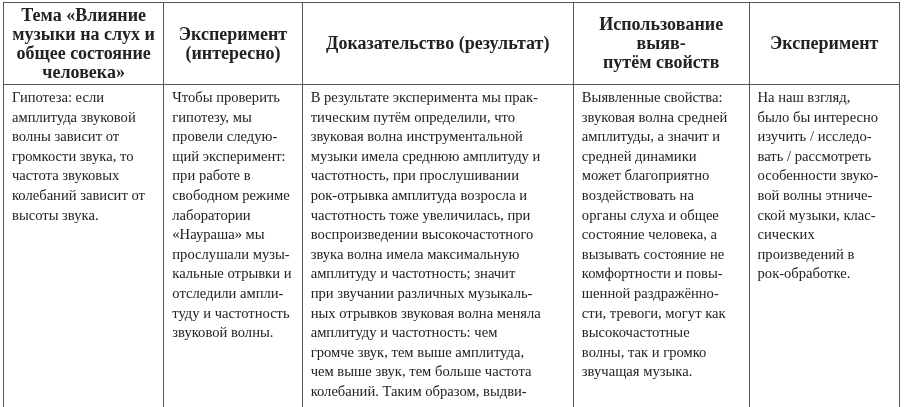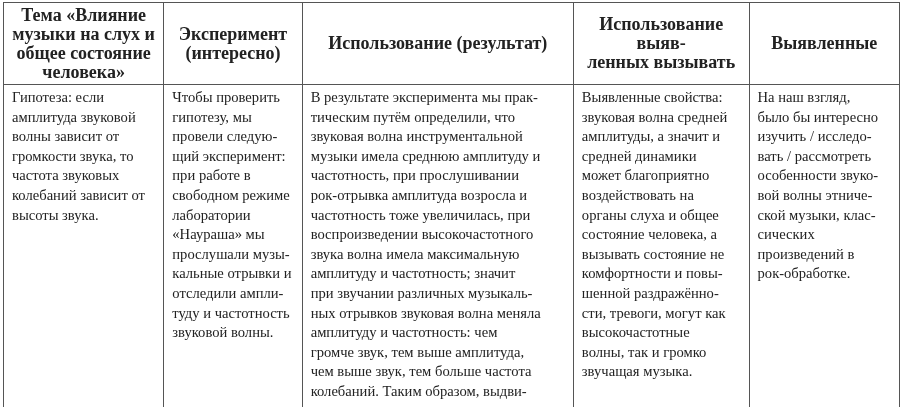--- a/index.html
+++ b/index.html
@@ -57,24 +57,24 @@
     <col class="col1">
     <col class="col2">
     <col class="col3">
     <col class="col4">
     <col class="col5">
   </colgroup>
   <thead>
     <tr>
       <th>Тема «Влияние музыки на слух и общее состояние человека»</th>
       <th>Эксперимент (интересно)</th>
-      <th>Использование (результат)</th>
+      <th>Доказательство (результат)</th>
       <th>Использование выяв-
-ленных вызывать</th>
-      <th>Выявленные</th>
+путём свойств</th>
+      <th>Эксперимент</th>
     </tr>
   </thead>
   <tbody>
     <tr>
       <td>Гипотеза: если
 амплитуда звуковой
 волны зависит от
 громкости звука, то
 частота звуковых
 колебаний зависит от

